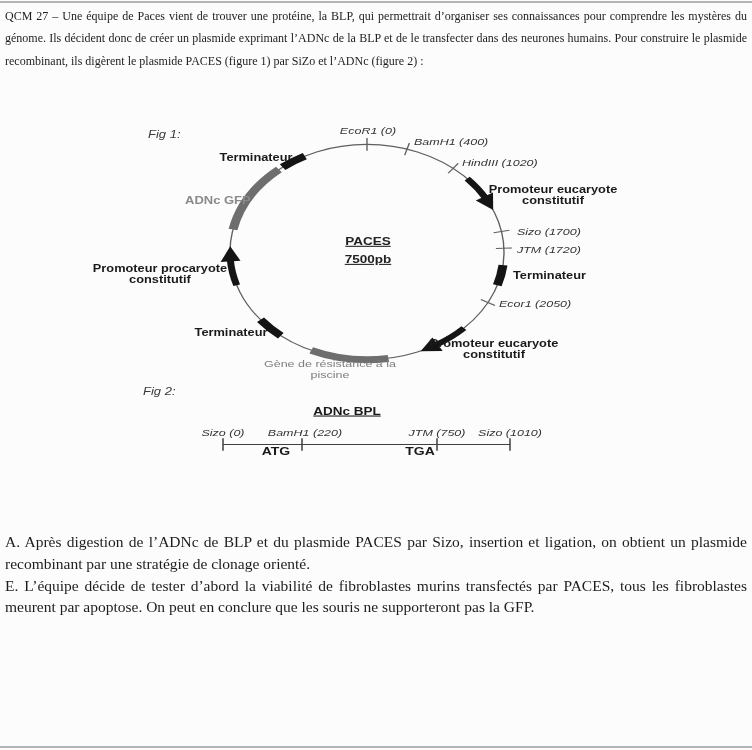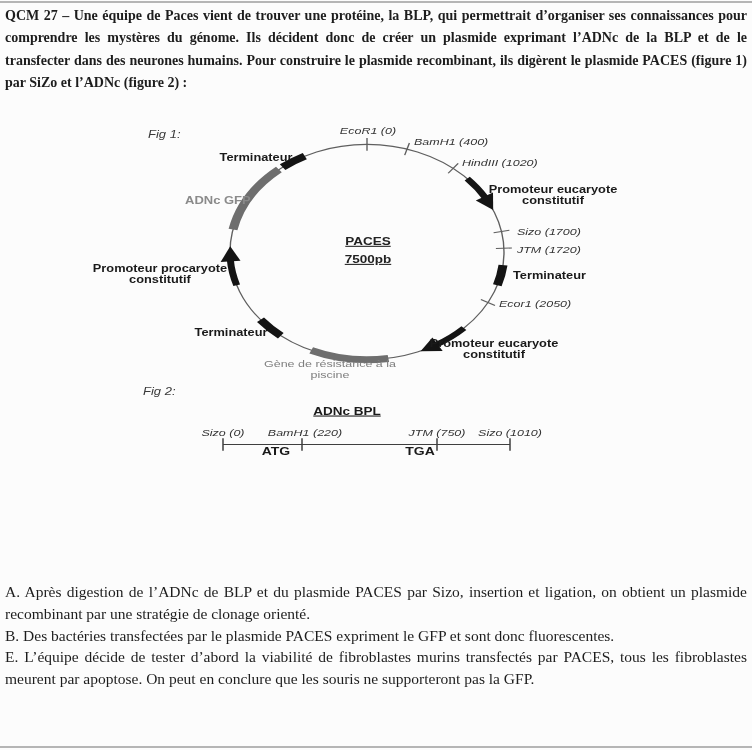--- a/index.html
+++ b/index.html
@@ -5,25 +5,25 @@
   html,body { margin:0; padding:0; background:#e8e8e8; }
   .page {
     position:relative; width:752px; height:750px; margin:0 auto;
     background:#fcfcfc; overflow:hidden; color:#1d1d1d;
   }
   .rule { position:absolute; left:0; width:752px; height:2px; background:#b5b5b5; }
   .rule-top { top:1px; }
   .rule-bottom { top:746px; }
   .question-header {
     position:absolute; top:5px; left:5px; width:742px;
-    font-family:"Liberation Serif", serif; font-weight:bold;
-    font-size:14px; line-height:22.4px; text-align:justify;
+    font-family:"Liberation Serif", serif; font-weight:normal;
+    font-size:12px; line-height:22.4px; text-align:justify;
   }
   .options {
-    position:absolute; top:581px; left:5px; width:742px;
+    position:absolute; top:531px; left:5px; width:742px;
     font-family:"Liberation Serif", serif; font-size:15.5px; line-height:21.8px;
   }
   .options p { margin:0; text-align:justify; }
   .figure-svg { position:absolute; top:120px; left:0; }
   .figure-svg text { font-family:"Liberation Sans", sans-serif; }
   .fig-label { font-style:italic; font-size:13px; fill:#3a3a3a; }
   .site { font-style:italic; font-size:12.5px; fill:#343434; }
   .feat { font-weight:bold; font-size:12.8px; fill:#1a1a1a; }
   .feat-gray { font-weight:bold; font-size:13px; fill:#8a8a8a; }
   .gene-gray { font-size:12.5px; fill:#7d7d7d; }
@@ -116,18 +116,17 @@
       <text class="site" x="437" y="522" text-anchor="middle">JTM (750)</text>
       <text class="site" x="510" y="522" text-anchor="middle">Sizo (1010)</text>
 
       <text class="codon" x="276" y="547" text-anchor="middle">ATG</text>
       <text class="codon" x="420" y="547" text-anchor="middle">TGA</text>
     </g>
   </svg>
 
   <div class="options">
     <p><span>A.</span> <span>Après digestion de l’ADNc de BLP et du plasmide PACES par Sizo, insertion et ligation, on obtient un plasmide recombinant par une stratégie de clonage orienté.</span></p>
-    <p><span>B.</span> <span>Des bactéries transfectées par le plasmide PACES expriment le GFP et sont donc fluorescentes.</span></p>
     <p><span>E.</span> <span>L’équipe décide de tester d’abord la viabilité de fibroblastes murins transfectés par PACES, tous les fibroblastes meurent par apoptose. On peut en conclure que les souris ne supporteront pas la GFP.</span></p>
   </div>
 
   <div class="rule rule-bottom"></div>
 </div>
 
 </body></html>

